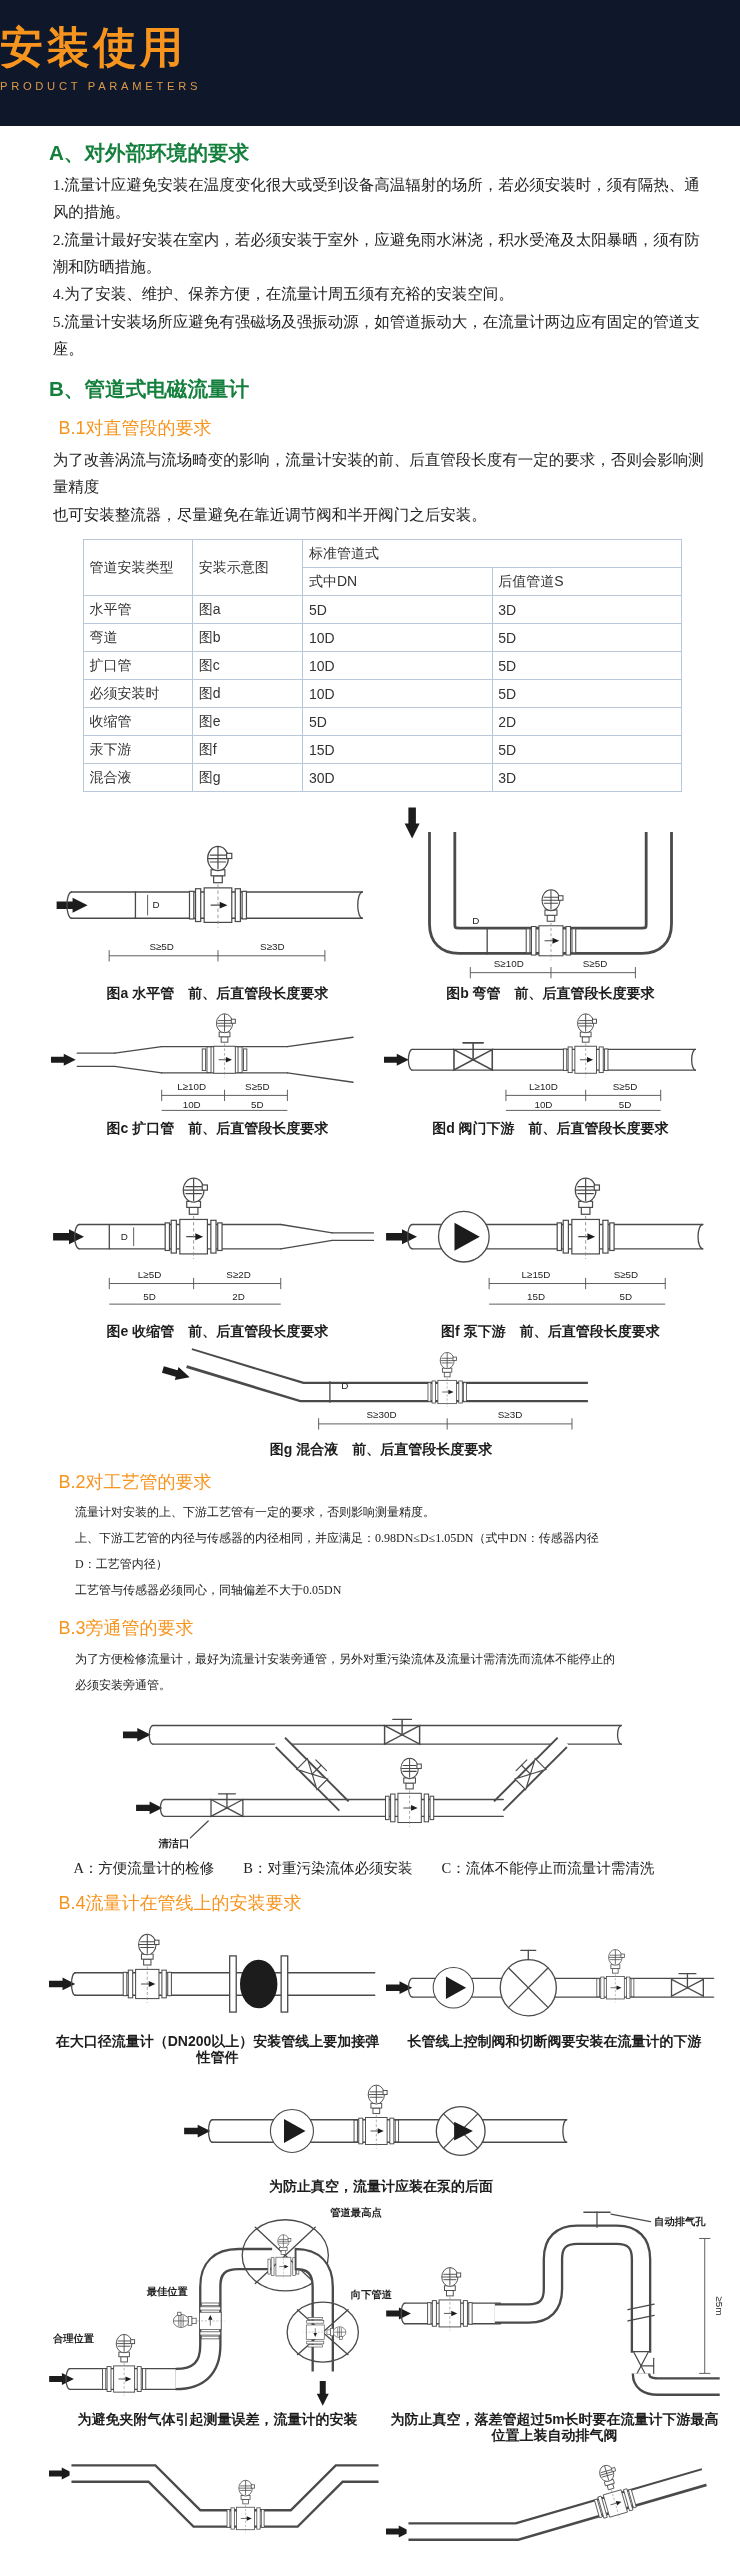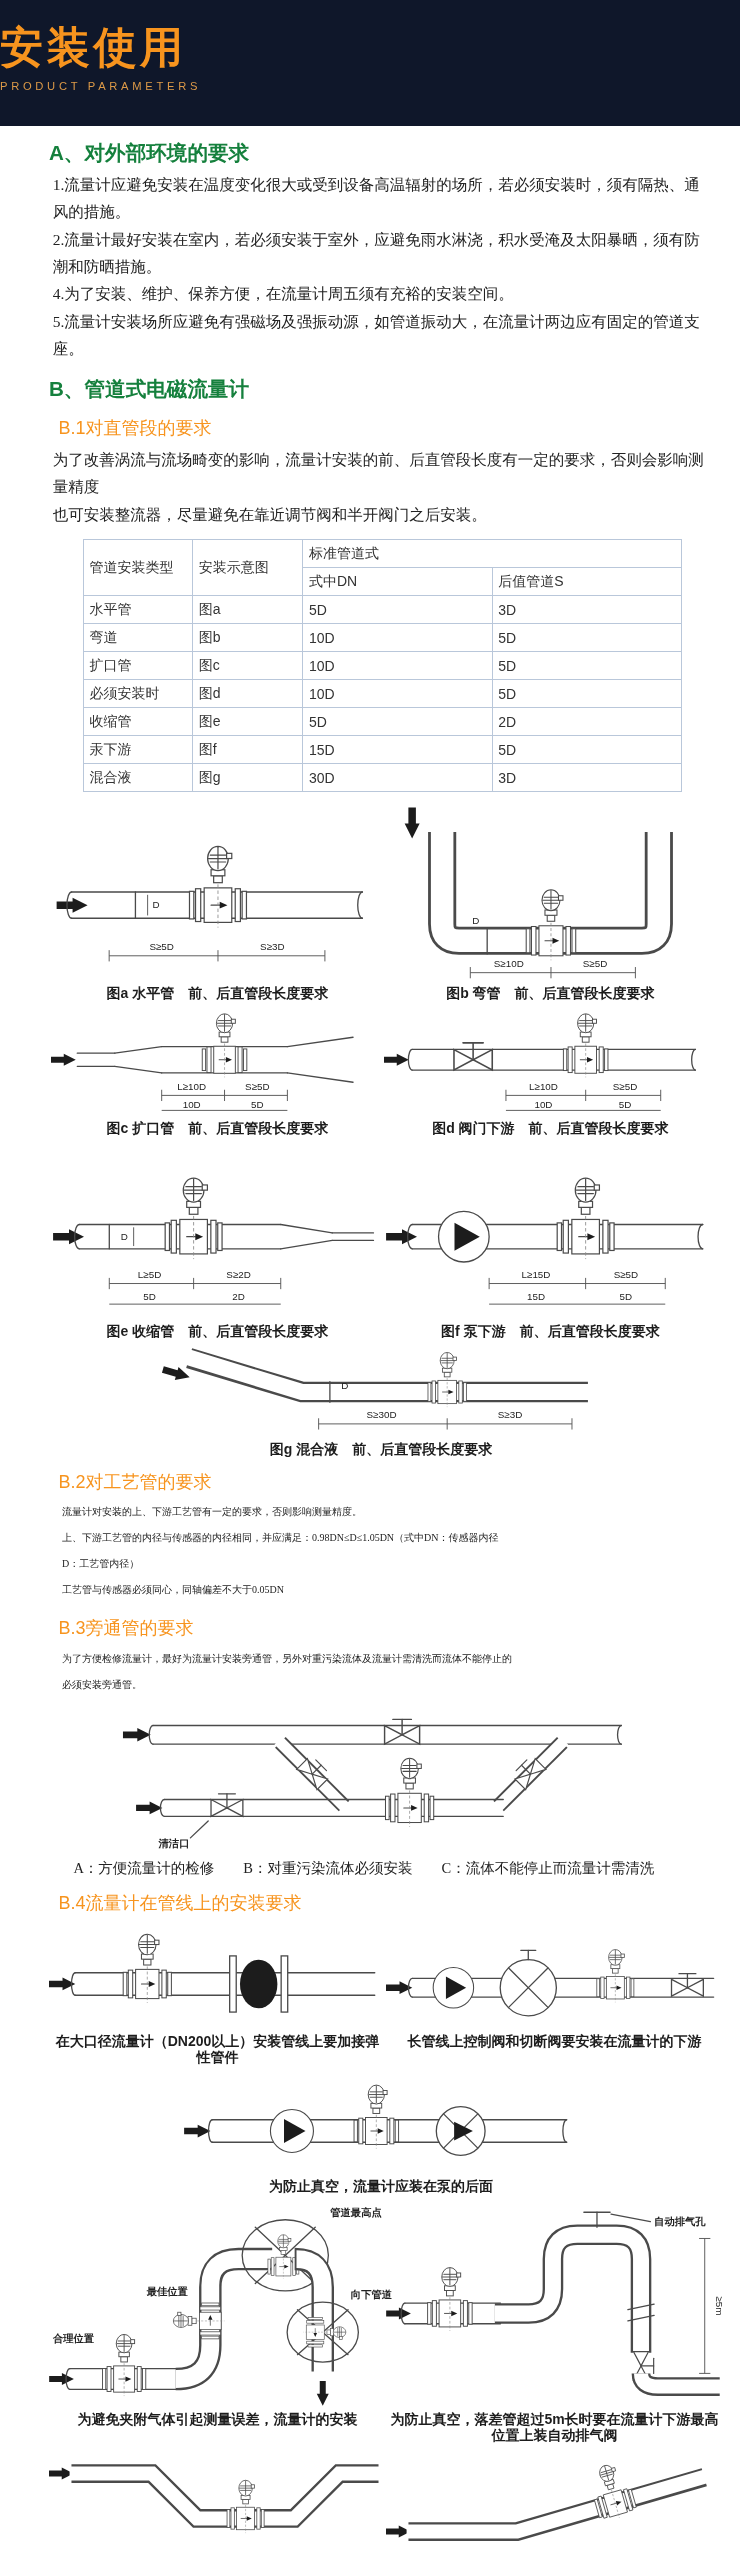--- a/index.html
+++ b/index.html
@@ -9,21 +9,21 @@
   .banner .t{margin:0;padding-top:19px;font-family:"Liberation Sans",sans-serif;
              font-weight:bold;font-size:43px;letter-spacing:3.7px;color:#f7941e}
   .banner .st{margin-top:2.8px;font-family:"Liberation Sans",sans-serif;font-size:11.2px;
               letter-spacing:3.7px;color:#dd9a48}
   .content{padding:0 28px 0 49px}
   h2.sec{font-family:"Liberation Sans",sans-serif;font-weight:600;font-size:20.6px;
          color:#15803d;margin:13px 0 3.7px 0}
   h3.sub{font-family:"Liberation Sans",sans-serif;font-weight:400;font-size:18px;
          color:#f7941e;margin:13px 0 5.6px 9.4px}
   p.item{font-size:15.5px;line-height:27px;margin:0 0 0.9px 3.7px}
-  p.body{font-size:10px;line-height:26px;margin:0 0 0 13px}
+  p.body{font-size:12px;line-height:26px;margin:0 0 0 26px}
   table.pt{border-collapse:collapse;margin:11.2px 0 0 34px;
            font-family:"Liberation Sans",sans-serif;font-size:14px;color:#333}
   table.pt th,table.pt td{border:0.9px solid #b9c7da;text-align:left;font-weight:normal;
            height:27px;padding:0 5.6px}
   table.pt .c1{width:97px}.pt .c2{width:98px}.pt .c3{width:177px}.pt .c4{width:177px}
   .figwrap{padding:0 1.9px}
   .figrow{display:flex;justify-content:space-between;margin-top:7.5px}
   .figcol{width:337px;text-align:center}
   .figcenter{text-align:center;margin-top:5.6px}
   .cap{font-family:"Liberation Sans",sans-serif;font-weight:bold;font-size:14px;

